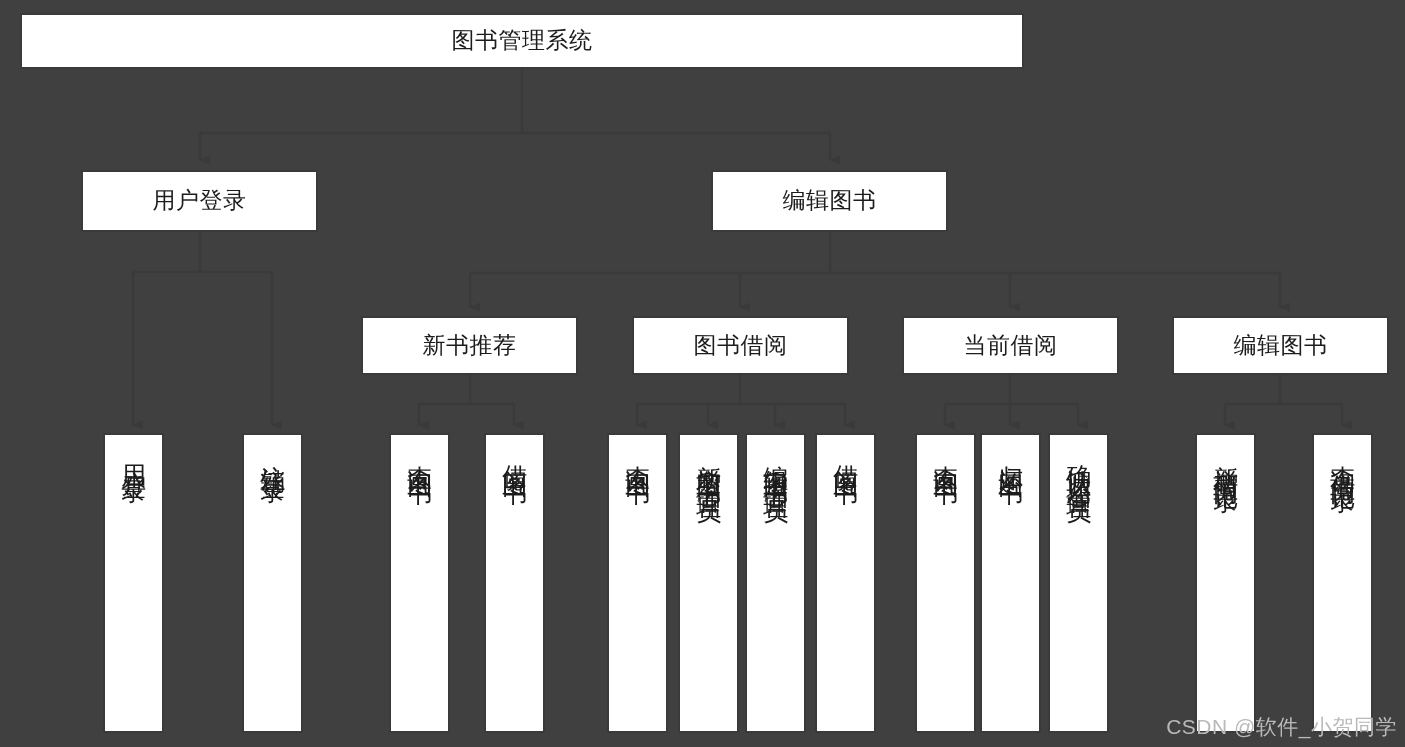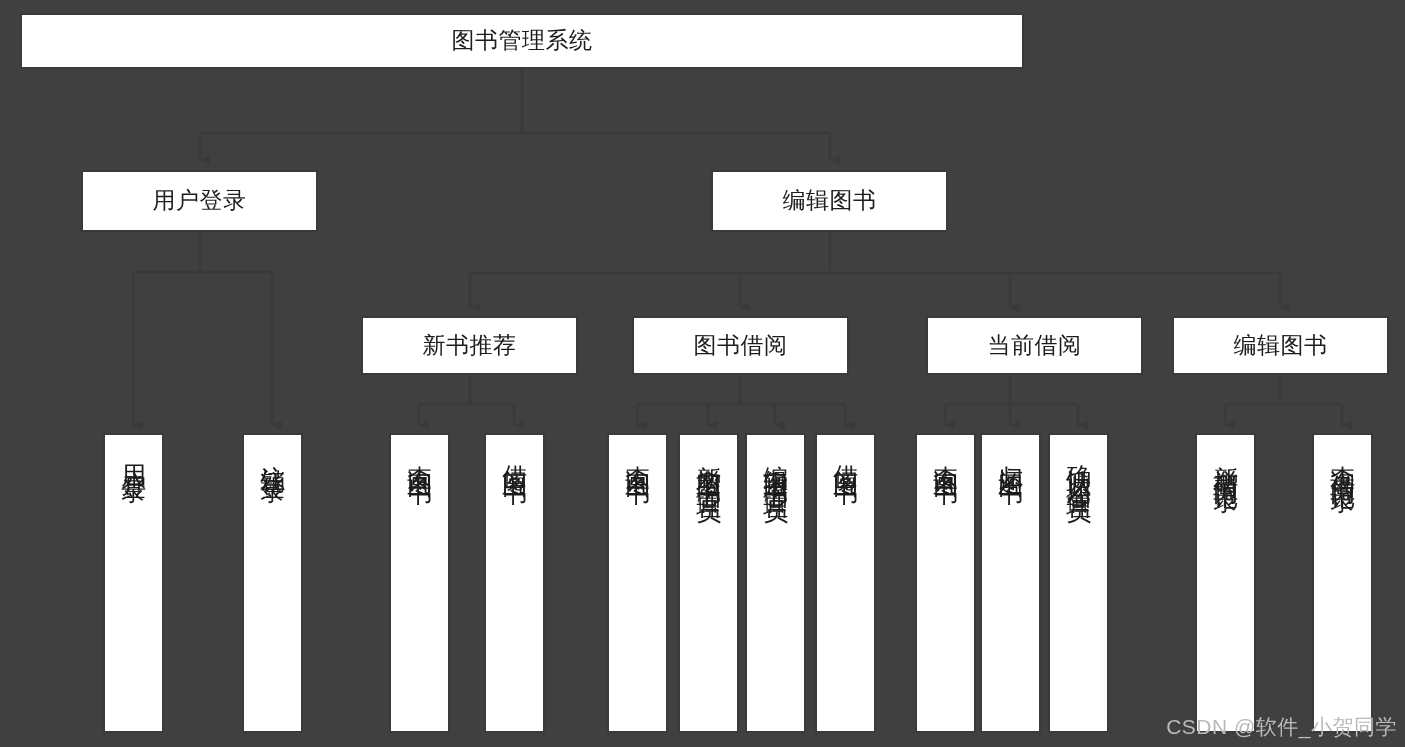--- a/index.html
+++ b/index.html
@@ -135,21 +135,21 @@
   </div>
 
   <div class="node h" style="left:632px; top:316px; width:217px; height:59px;">
     <span class="htext">图书借阅</span>
   </div>
 
   <div class="node h" style="left:361px; top:316px; width:217px; height:59px;">
     <span class="htext">新书推荐</span>
   </div>
 
-  <div class="node h" style="left:902px; top:316px; width:217px; height:59px;margin-left:24px;">
+  <div class="node h" style="left:902px; top:316px; width:217px; height:59px;">
     <span class="htext">当前借阅</span>
   </div>
 
   <div class="node h" style="left:1172px; top:316px; width:217px; height:59px;">
     <span class="htext">编辑图书</span>
   </div>
 
   <div class="node v" style="left:103px; top:433px; width:61px; height:300px;">
     <span class="vtext">用户登录</span>
   </div>

